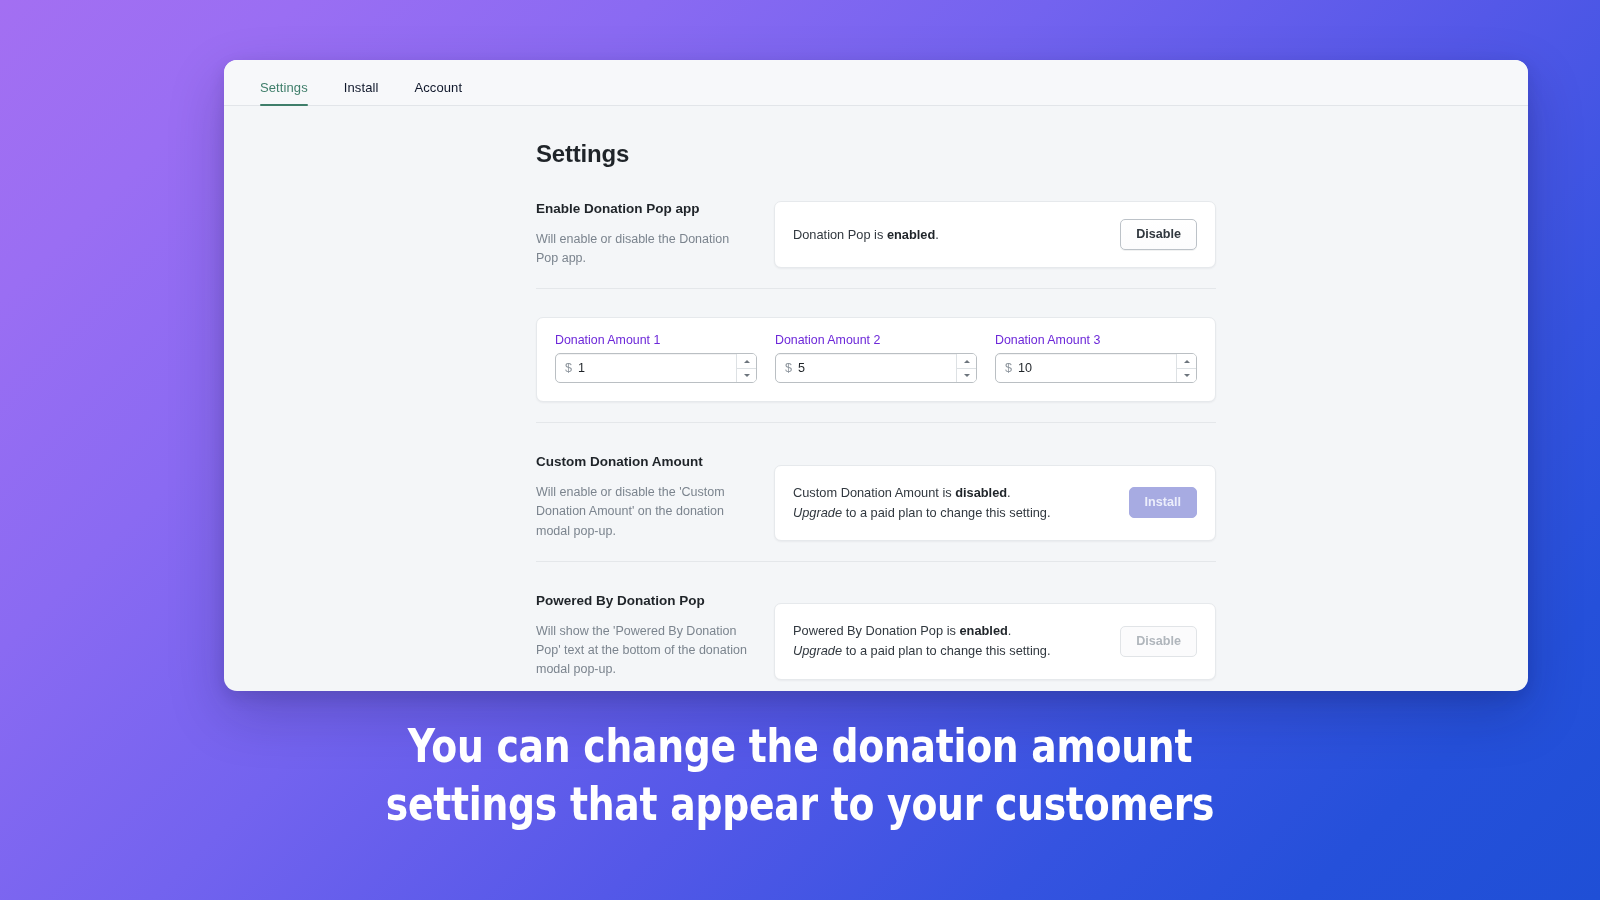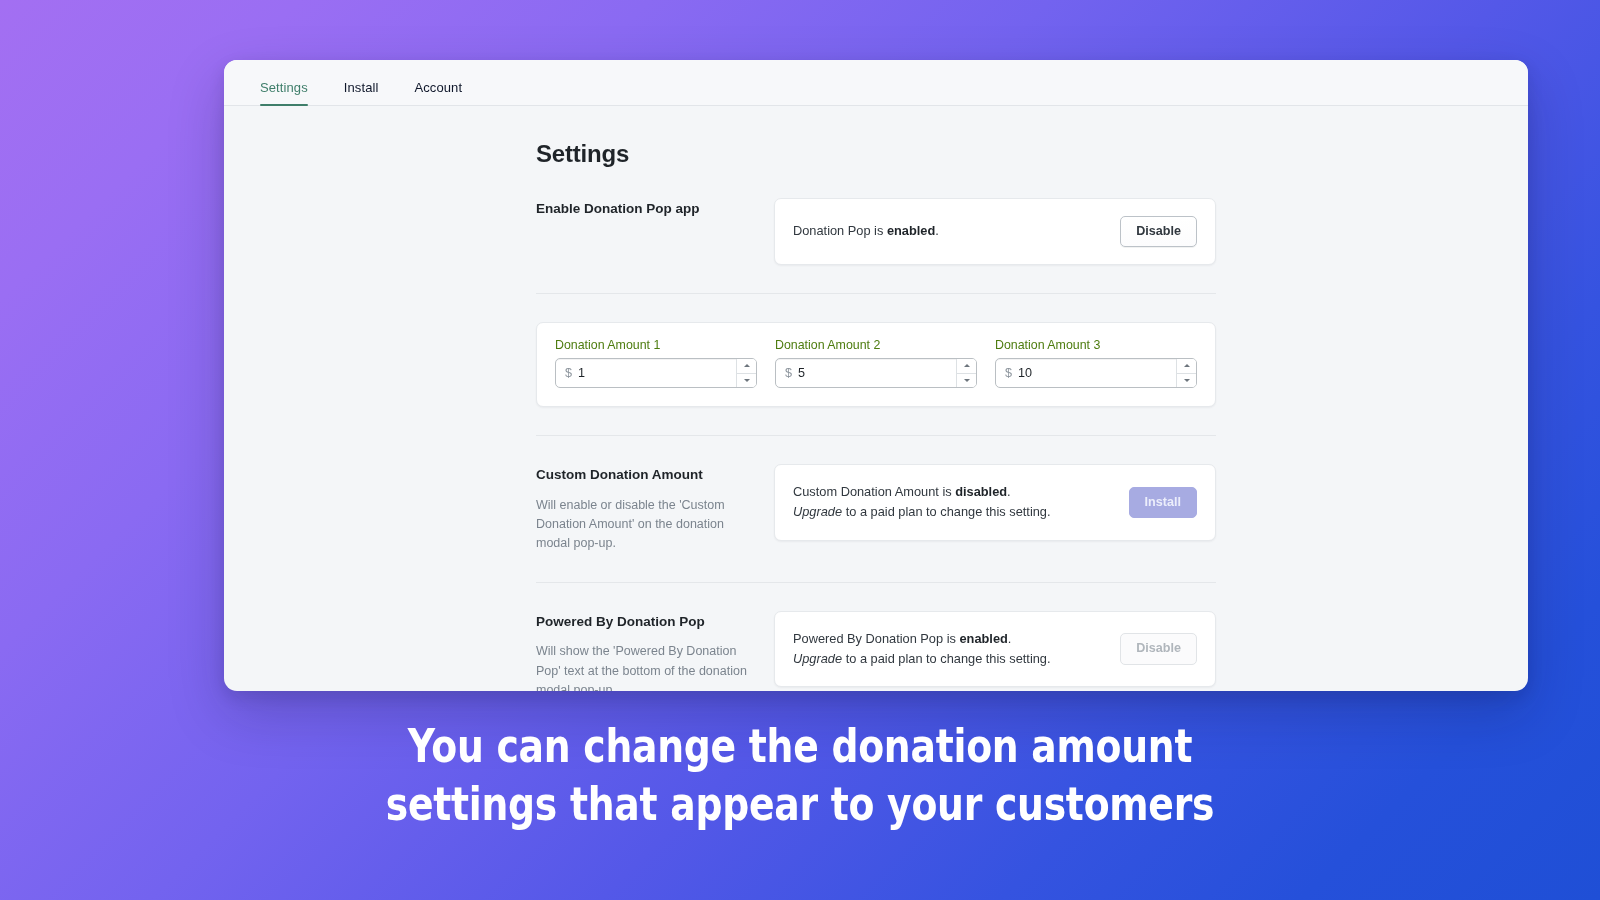--- a/index.html
+++ b/index.html
@@ -92,22 +92,22 @@
     font-weight: bold;
     color: #1f2429;
     letter-spacing: -0.2px;
     margin-bottom: 30px;
     margin-left: 0;
   }
 
   
   .setting-row {
     display: flex;
-    align-items: flex-start;
-    padding-bottom: 28px;
+    align-items: flex-end;
+    padding-bottom: 20px;
     border-bottom: 1px solid #e4e7ea;
     margin-bottom: 28px;
   }
   .setting-label {
     width: 238px;
     flex: 0 0 238px;
     padding-right: 24px;
     padding-top: 2px;
   }
   .setting-label h3 {
@@ -182,21 +182,21 @@
   .amount-card-pad {
     padding: 15px 18px 18px 18px;
     display: flex;
     gap: 18px;
   }
   .field {
     flex: 1;
   }
   .field-label {
     font-size: 12.4px;
-    color: #4d7c0f;
+    color: #6d28d9;
     margin-bottom: 6px;
     display: block;
   }
   .numwrap {
     display: flex;
     align-items: stretch;
     border: 1px solid #babfc3;
     border-radius: 5px;
     background: #fff;
     height: 30px;
@@ -280,20 +280,21 @@
   </div>
 
   <div class="appbody">
     <div class="inner">
 
       <h1 class="page-title">Settings</h1>
 
       <div class="setting-row">
         <div class="setting-label">
           <h3>Enable Donation Pop app</h3>
+          <p>Will enable or disable the Donation Pop app.</p>
         </div>
         <div class="setting-content">
           <div class="card">
             <div class="card-pad">
               <div class="card-text">
                 <span>Donation Pop is </span><b>enabled</b><span>.</span>
               </div>
               <button class="btn">Disable</button>
             </div>
           </div>

